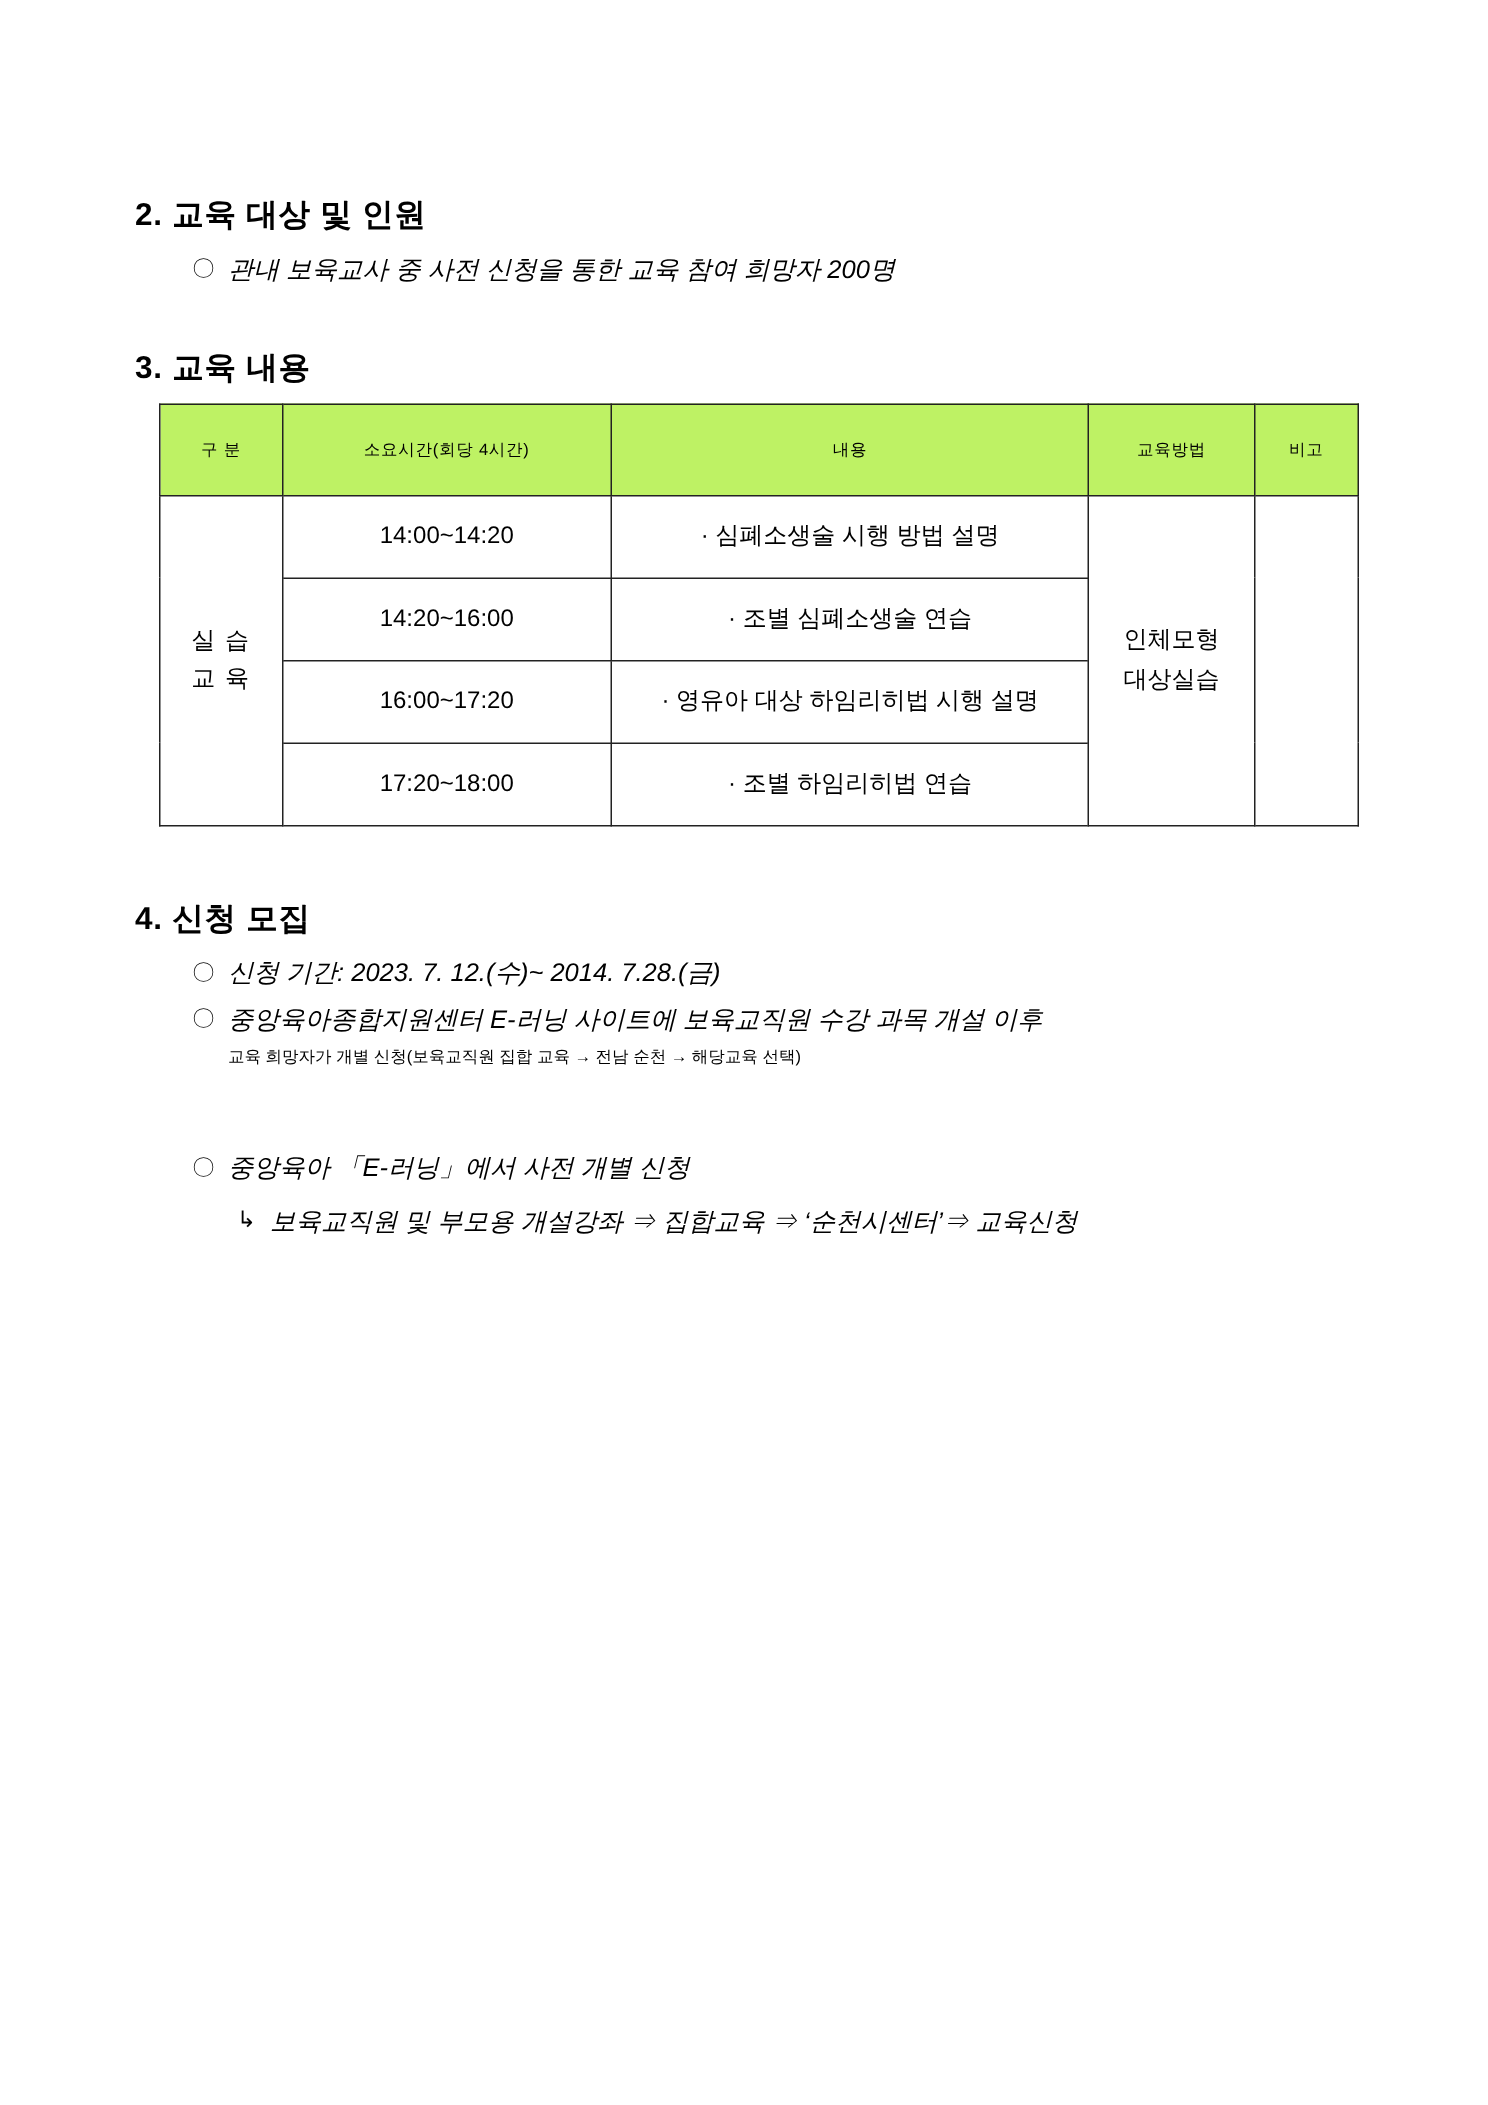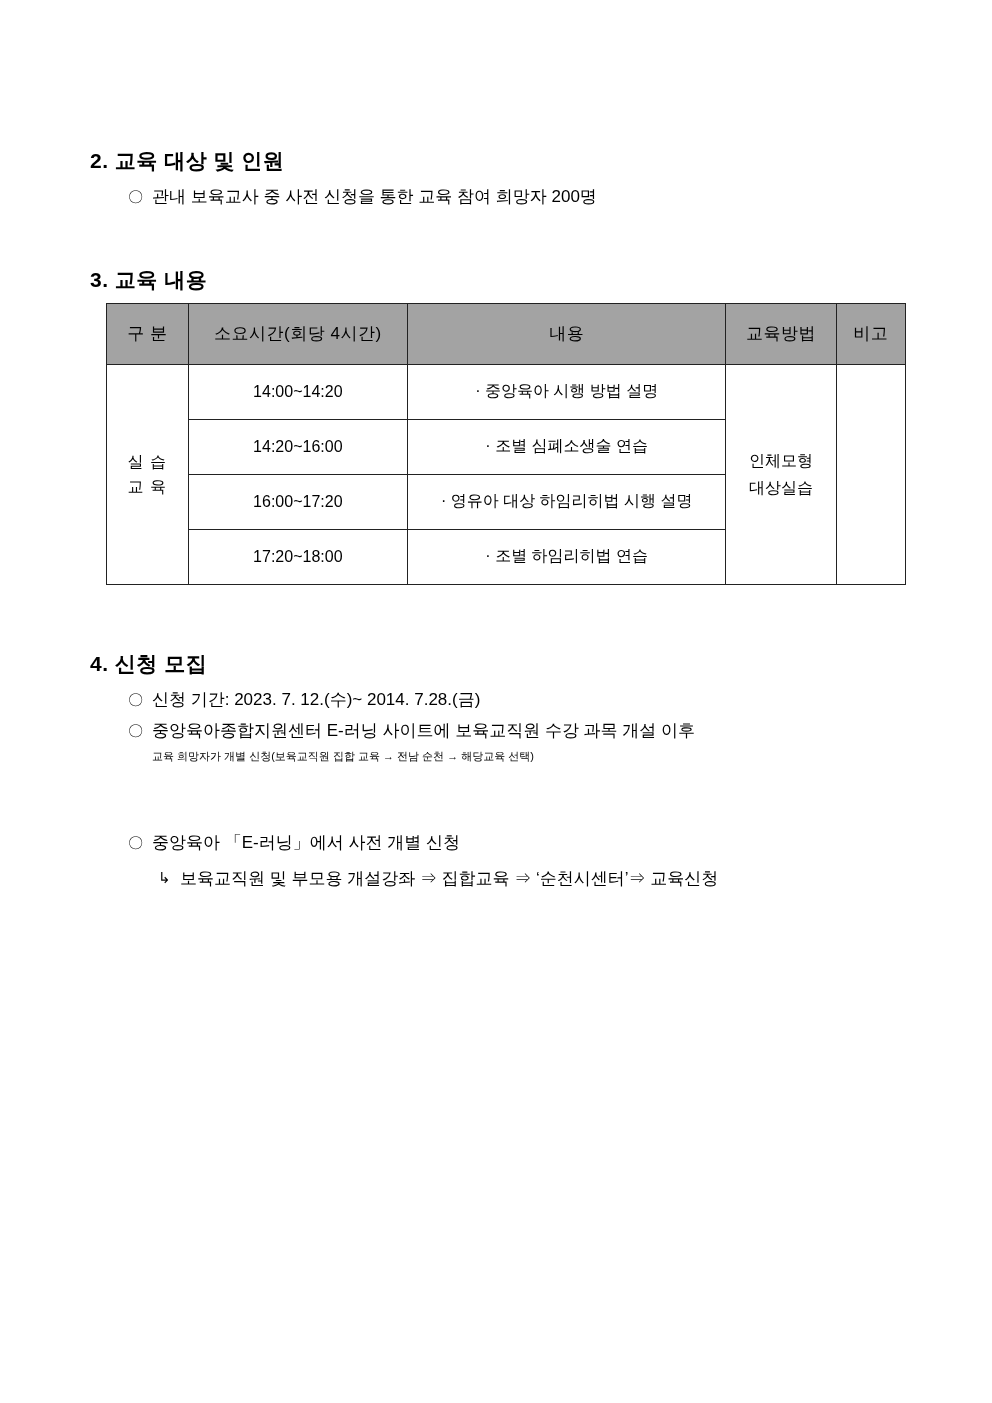--- a/index.html
+++ b/index.html
@@ -24,37 +24,37 @@
   }
   .section-heading {
     font-size: 21px;
     font-weight: bold;
     letter-spacing: 0.5px;
     margin: 0 0 10px 0;
     line-height: 1.3;
   }
   .section-block {
     margin-bottom: 22px;
-    margin-top: 17px;
   }
   .bullet-line {
     display: flex;
     align-items: flex-start;
     font-size: 17px;
     line-height: 1.55;
     margin: 4px 0 4px 38px;
   }
   .bullet-mark {
     width: 24px;
     flex: 0 0 24px;
     font-size: 15px;
     line-height: 1.75;
   }
   .bullet-text {
     flex: 1;
+    font-style: italic;
   }
   .sub-line {
     font-size: 11px;
     line-height: 1.55;
     margin: 2px 0 2px 62px;
   }
   .arrow-line {
     display: flex;
     align-items: flex-start;
     font-size: 17px;
@@ -76,24 +76,24 @@
   }
   table.schedule th,
   table.schedule td {
     border: 1px solid #222222;
     text-align: center;
     vertical-align: middle;
     font-size: 16px;
     padding: 6px 4px;
   }
   table.schedule thead th {
-    background: #a3a3a3;
+    background: #bef264;
     height: 48px;
     font-weight: normal;
-    font-size: 17px;
+    font-size: 11px;
     letter-spacing: 0.5px;
   }
   table.schedule tbody td {
     height: 42px;
   }
   td.content-cell {
     text-align: left;
     padding-left: 22px;
     font-size: 16px;
   }
@@ -155,21 +155,21 @@
           <th>비고</th>
         </tr>
       </thead>
       <tbody>
         <tr>
           <td class="rowspan-cell" rowspan="4">
             <div>실 습</div>
             <div>교 육</div>
           </td>
           <td>14:00~14:20</td>
-          <td class="content-cell">· 중앙육아 시행 방법 설명</td>
+          <td class="content-cell">· 심폐소생술 시행 방법 설명</td>
           <td class="method-cell" rowspan="4">
             <div>인체모형</div>
             <div>대상실습</div>
           </td>
           <td rowspan="4"></td>
         </tr>
         <tr>
           <td>14:20~16:00</td>
           <td class="content-cell">· 조별 심폐소생술 연습</td>
         </tr>

